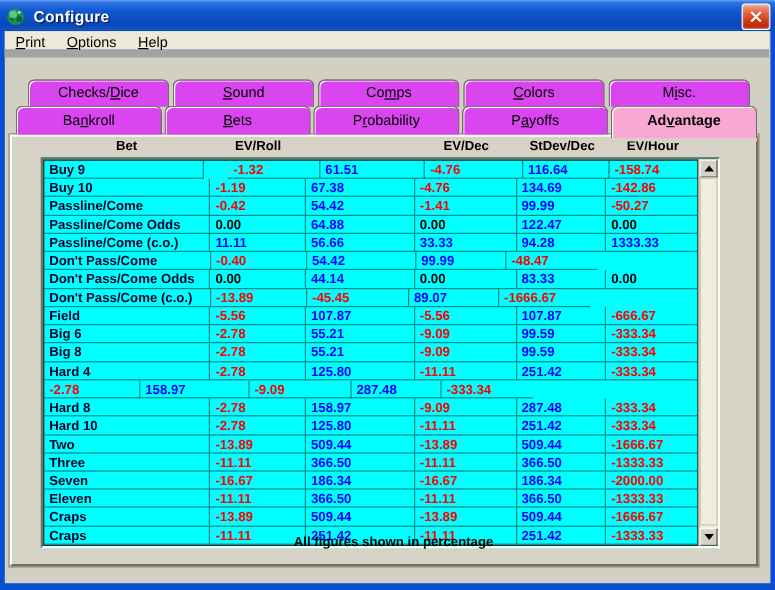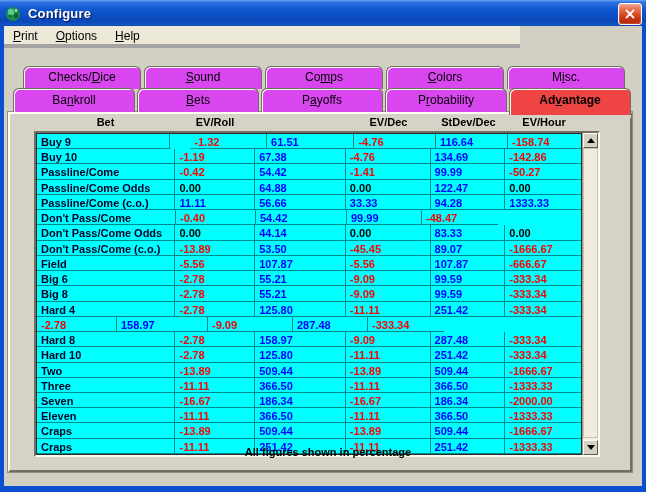--- a/index.html
+++ b/index.html
@@ -27,43 +27,43 @@
   .close-btn{
     position:absolute;right:4px;top:3px;width:22px;height:20px;
     border:1px solid #ffffff;border-radius:3px;
     background:linear-gradient(180deg,#f3a38a 0%,#e2613c 35%,#cc3411 70%,#b12a0b 100%);
     display:flex;align-items:center;justify-content:center;
     box-shadow:inset 0 0 2px rgba(255,255,255,.5);
     cursor:default;
   }
   
   .menubar{
-    position:absolute;left:4px;top:26px;width:516px;height:22px;
-    background:#ece9d8;display:flex;align-items:flex-start;
-    border-bottom:4px solid #a3a3a3;box-sizing:border-box;
+    position:absolute;left:4px;top:26px;width:637px;height:22px;
+    background:#ece9d8;display:flex;align-items:center;
+    border-bottom:7px solid #a3a3a3;box-sizing:border-box;
   }
   .menu-item{
     padding:3px 9px 0 9px;font-size:12px;color:#000;
   }
   .menu-item u{text-decoration:underline;}
   
   .tabrow{position:absolute;display:flex;}
   .tabrow1{left:23px;top:66px;z-index:1;}
   .tabrow2{left:13px;top:88px;z-index:2;}
   .tab{
     box-sizing:border-box;text-align:center;font-size:12px;color:#000;
     background:#d946ef;
     border:1px solid #6f6f62;border-bottom:none;
     border-radius:6px 6px 0 0;
     box-shadow:inset 1px 1px 0 #fdfcf7;
   }
   .tabrow1 .tab{width:118px;height:23px;line-height:21px;margin-right:3px;}
   .tabrow2 .tab{width:122px;height:24px;line-height:22px;margin-right:2px;}
   .tabrow2 .tab.active{
-    font-weight:bold;height:27px;background:#ef4444;
+    font-weight:bold;height:27px;background:#f9a8d4;
     box-shadow:inset 1px 1px 0 #fdfcf7, 0 3px 0 #d6d2c6;
   }
   
   .panel{
     position:absolute;left:8px;top:112px;width:624px;height:360px;
     background:#d6d2c6;box-sizing:border-box;
     border:2px solid;border-color:#fcfbf4 #6f6f62 #6f6f62 #fcfbf4;
     outline:1px solid #8d8d80;
     z-index:1;
   }
@@ -144,22 +144,22 @@
 <div class="tabrow tabrow1">
     <div class="tab">Checks/<u>D</u>ice</div>
     <div class="tab"><u>S</u>ound</div>
     <div class="tab">Co<u>m</u>ps</div>
     <div class="tab"><u>C</u>olors</div>
     <div class="tab">M<u>i</u>sc.</div>
   </div>
 <div class="tabrow tabrow2">
     <div class="tab">Ba<u>n</u>kroll</div>
     <div class="tab"><u>B</u>ets</div>
+    <div class="tab">P<u>r</u>obability</div>
     <div class="tab">P<u>a</u>yoffs</div>
-    <div class="tab">P<u>r</u>obability</div>
     <div class="tab active">Ad<u>v</u>antage</div>
   </div>
 
 <div class="panel">
   <div class="header-row">
       <div class="hcell hc0">Bet</div>
       <div class="hcell hc1">EV/Roll</div>
       <div class="hcell hc2">StDev/Roll</div>
       <div class="hcell hc3">EV/Dec</div>
       <div class="hcell hc4">StDev/Dec</div>
@@ -219,21 +219,20 @@
           <span class="cell c0" style="color: rgb(0, 0, 40);">Don't Pass/Come Odds</span>
           <span class="cell c1" style="color: rgb(0, 0, 0);">0.00</span>
           <span class="cell c2" style="color: rgb(0, 0, 255);">44.14</span>
           <span class="cell c3" style="color: rgb(0, 0, 0);">0.00</span>
           <span class="cell c4" style="color: rgb(0, 0, 255);">83.33</span>
           <span class="cell c5" style="color: rgb(0, 0, 0);">0.00</span>
         </div>
         <div class="t-row">
           <span class="cell c0" style="color: rgb(0, 0, 40);">Don't Pass/Come (c.o.)</span>
           <span class="cell c1" style="color: rgb(255, 0, 0);">-13.89</span>
-          <span class="cell c2" style="color: rgb(0, 0, 255);">53.50</span>
           <span class="cell c3" style="color: rgb(255, 0, 0);">-45.45</span>
           <span class="cell c4" style="color: rgb(0, 0, 255);">89.07</span>
           <span class="cell c5" style="color: rgb(255, 0, 0);">-1666.67</span>
         </div>
         <div class="t-row">
           <span class="cell c0" style="color: rgb(0, 0, 40);">Field</span>
           <span class="cell c1" style="color: rgb(255, 0, 0);">-5.56</span>
           <span class="cell c2" style="color: rgb(0, 0, 255);">107.87</span>
           <span class="cell c3" style="color: rgb(255, 0, 0);">-5.56</span>
           <span class="cell c4" style="color: rgb(0, 0, 255);">107.87</span>

